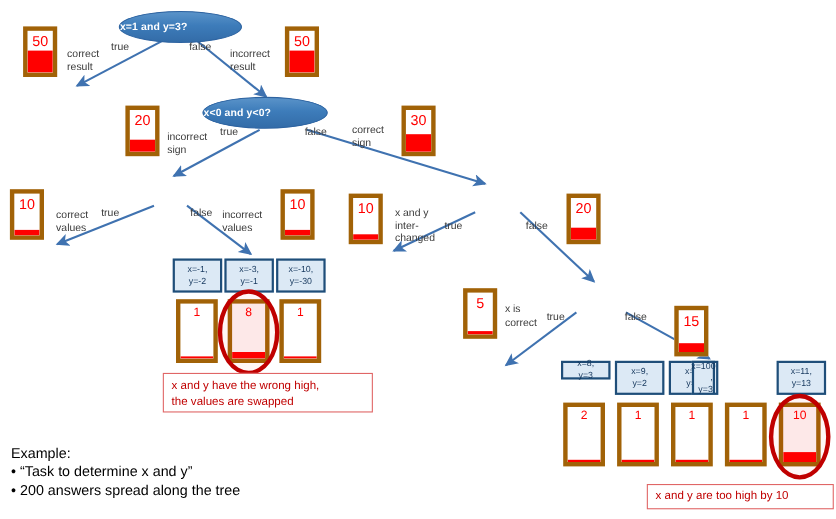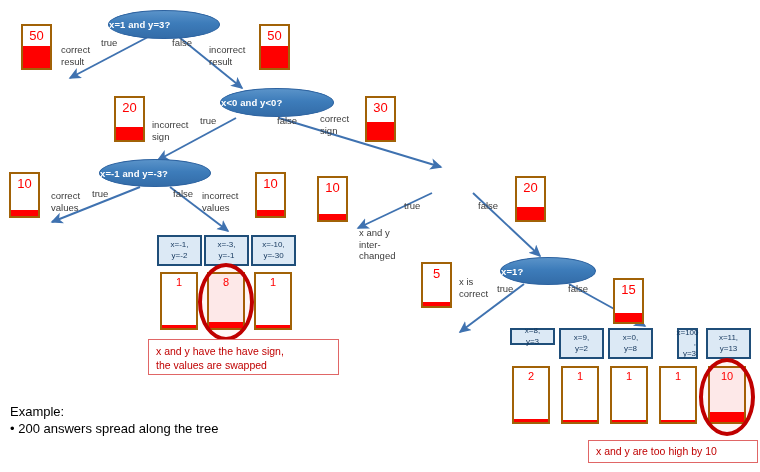--- a/index.html
+++ b/index.html
@@ -39,21 +39,21 @@
     color:#3b3b3b;
     white-space:nowrap;
     line-height:11.5px;
   }
   .elabel.multi{white-space:normal;}
 
   
   .tube{
     position:absolute;
     box-sizing:border-box;
-    border:2px solid #a16207;
+    border:4px solid #a16207;
     background:#ffffff;
     overflow:hidden;
   }
   .tube .fill{
     position:absolute;left:0;right:0;bottom:0;
     background:#ff0000;
   }
   .tube .num{
     position:absolute;left:0;right:0;top:2px;
     text-align:center;
@@ -143,32 +143,26 @@
       <path d="M524,284 L460,332"></path>
 
       <path d="M569,284 L645,326"></path>
     </g>
   </svg>
 
   <div class="node" style="left:108px;top:10px;width:112px;height:29px;">
     <span>x=1 and y=3?</span>
   </div>
 
-  <div class="node" style="left:220px;top:88px;width:114px;height:29px;">
+  <div class="node" style="left:184px;top:88px;width:114px;height:29px;">
     <span>x&lt;0 and y&lt;0?</span>
   </div>
 
-  <div class="node" style="left:99px;top:159px;width:112px;height:28px;">
-    <span>x=-1 and y=-3?</span>
-  </div>
-
-
-  <div class="node" style="left:500px;top:257px;width:96px;height:28px;">
-    <span>x=1?</span>
-  </div>
+
+
 
   <div class="elabel" style="left:101px;top:37px;">true</div>
   <div class="elabel" style="left:172px;top:37px;">false</div>
   <div class="elabel multi" style="left:61px;top:44px;width:50px;white-space:pre;">correct
 result</div>
   <div class="elabel multi" style="left:209px;top:44px;width:58px;white-space:pre;">incorrect
 result</div>
 
   <div class="elabel" style="left:200px;top:115px;">true</div>
   <div class="elabel" style="left:277px;top:115px;">false</div>
@@ -179,21 +173,21 @@
 
   <div class="elabel" style="left:92px;top:188px;">true</div>
   <div class="elabel" style="left:173px;top:188px;">false</div>
   <div class="elabel multi" style="left:51px;top:190px;width:50px;white-space:pre;">correct
 values</div>
   <div class="elabel multi" style="left:202px;top:190px;width:55px;white-space:pre;">incorrect
 values</div>
 
   <div class="elabel" style="left:404px;top:200px;">true</div>
   <div class="elabel" style="left:478px;top:200px;">false</div>
-  <div class="elabel multi" style="left:359px;top:188px;width:50px;white-space:pre;margin-top:39px;">x and y
+  <div class="elabel multi" style="left:359px;top:188px;width:50px;white-space:pre;">x and y
 inter-
 changed</div>
 
   <div class="elabel" style="left:497px;top:283px;">true</div>
   <div class="elabel" style="left:568px;top:283px;">false</div>
   <div class="elabel multi" style="left:459px;top:276px;width:45px;white-space:pre;">x is
 correct</div>
 
   <div class="tube" style="left:21px;top:24px;width:31px;height:46px;">
     <div class="num">50</div>
@@ -266,36 +260,36 @@
     <div class="num">8</div>
     <div class="fill" style="height: 12%;"></div>
   </div>
   <div class="tube small" style="left:254px;top:272px;width:38px;height:58px;">
     <div class="num">1</div>
     <div class="fill" style="height: 5%;"></div>
   </div>
 
   <div class="highlight" style="left:198px;top:263px;width:56px;height:78px;"></div>
 
-  <div class="callout" style="left:148px;top:339px;width:191px;height:36px;white-space:pre;">x and y have the have sign,
+  <div class="callout" style="left:148px;top:339px;width:191px;height:36px;white-space:pre;">x and y have the wrong high,
 the values are swapped</div>
 
   <div class="leafbox" style="left:510px;top:328px;width:45px;height:17px;">
     <span>x=8,</span>
     <span>y=3</span>
   </div>
   <div class="leafbox" style="left:559px;top:328px;width:45px;height:31px;">
     <span>x=9,</span>
     <span>y=2</span>
   </div>
   <div class="leafbox" style="left:608px;top:328px;width:45px;height:31px;">
     <span>x=0,</span>
     <span>y=8</span>
   </div>
-  <div class="leafbox" style="left:677px;top:328px;width:21px;height:31px;">
+  <div class="leafbox" style="left:629px;top:328px;width:21px;height:31px;">
     <span>x=100</span>
     <span>, y=3</span>
   </div>
   <div class="leafbox" style="left:706px;top:328px;width:45px;height:31px;">
     <span>x=11,</span>
     <span>y=13</span>
   </div>
 
   <div class="tube small" style="left:512px;top:366px;width:38px;height:58px;">
     <div class="num">2</div>
@@ -318,17 +312,18 @@
     <div class="fill" style="height: 18%;"></div>
   </div>
 
   <div class="highlight" style="left:699px;top:358px;width:56px;height:78px;"></div>
 
   <div class="callout" style="left:588px;top:440px;width:170px;height:23px;white-space:pre;padding-top:3px;">x and y are too high by 10</div>
 
   <div id="example" style="left:10px;top:403px;">
     <div class="hdr">Example:</div>
     <ul>
+      <li>“Task to determine x and y”</li>
       <li>200 answers spread along the tree</li>
     </ul>
   </div>
 
 </div>
 
 </body></html>

